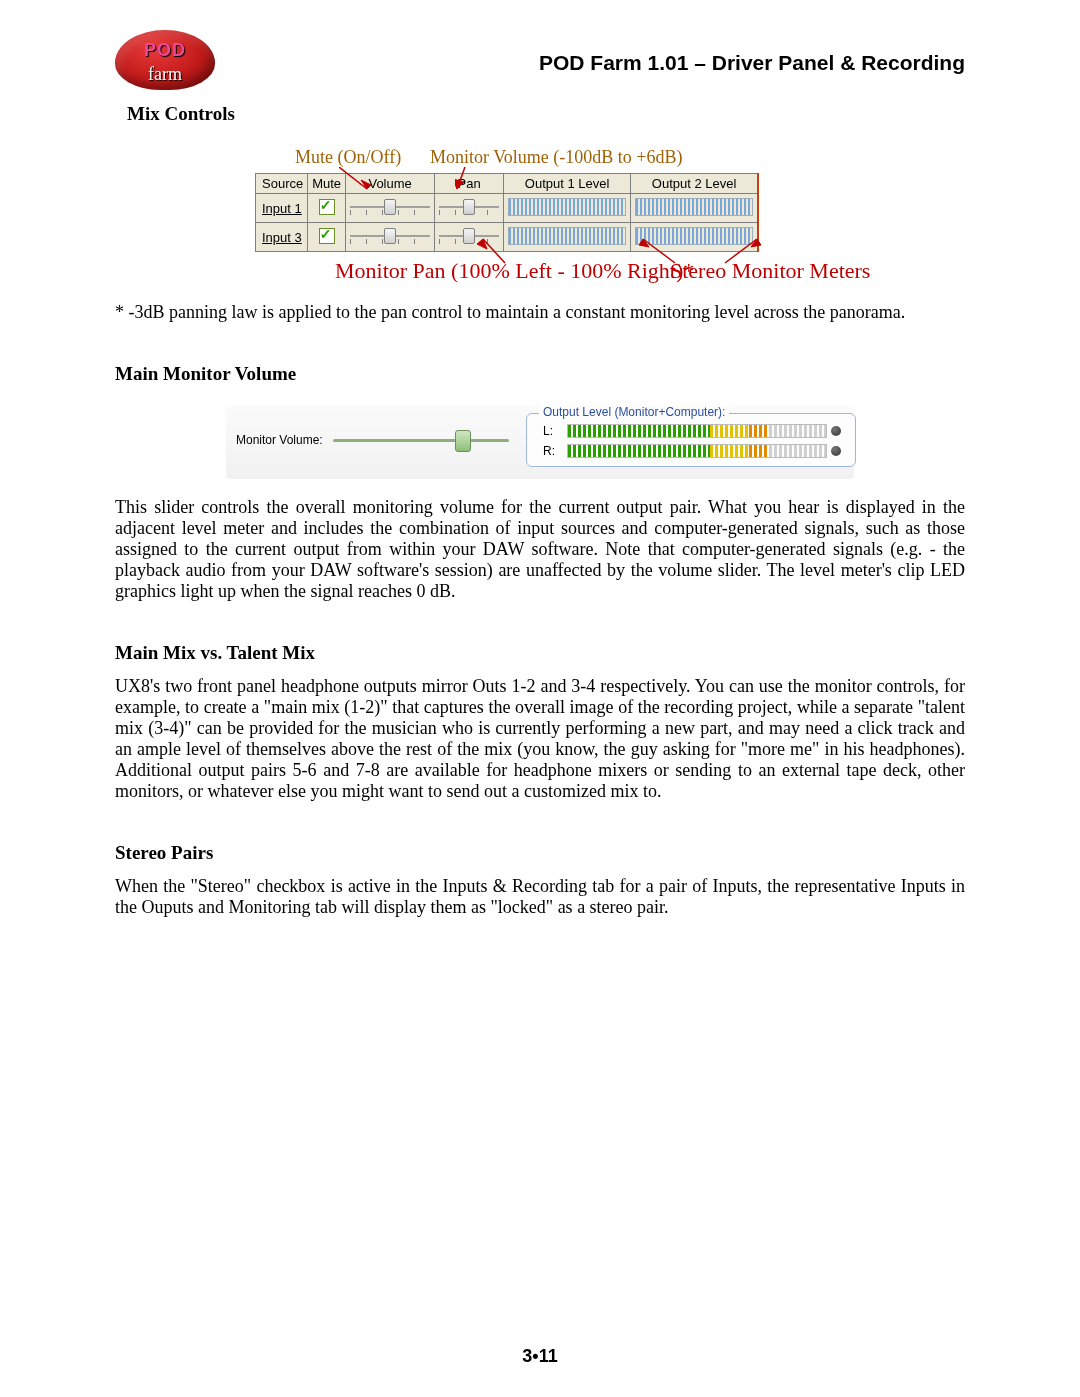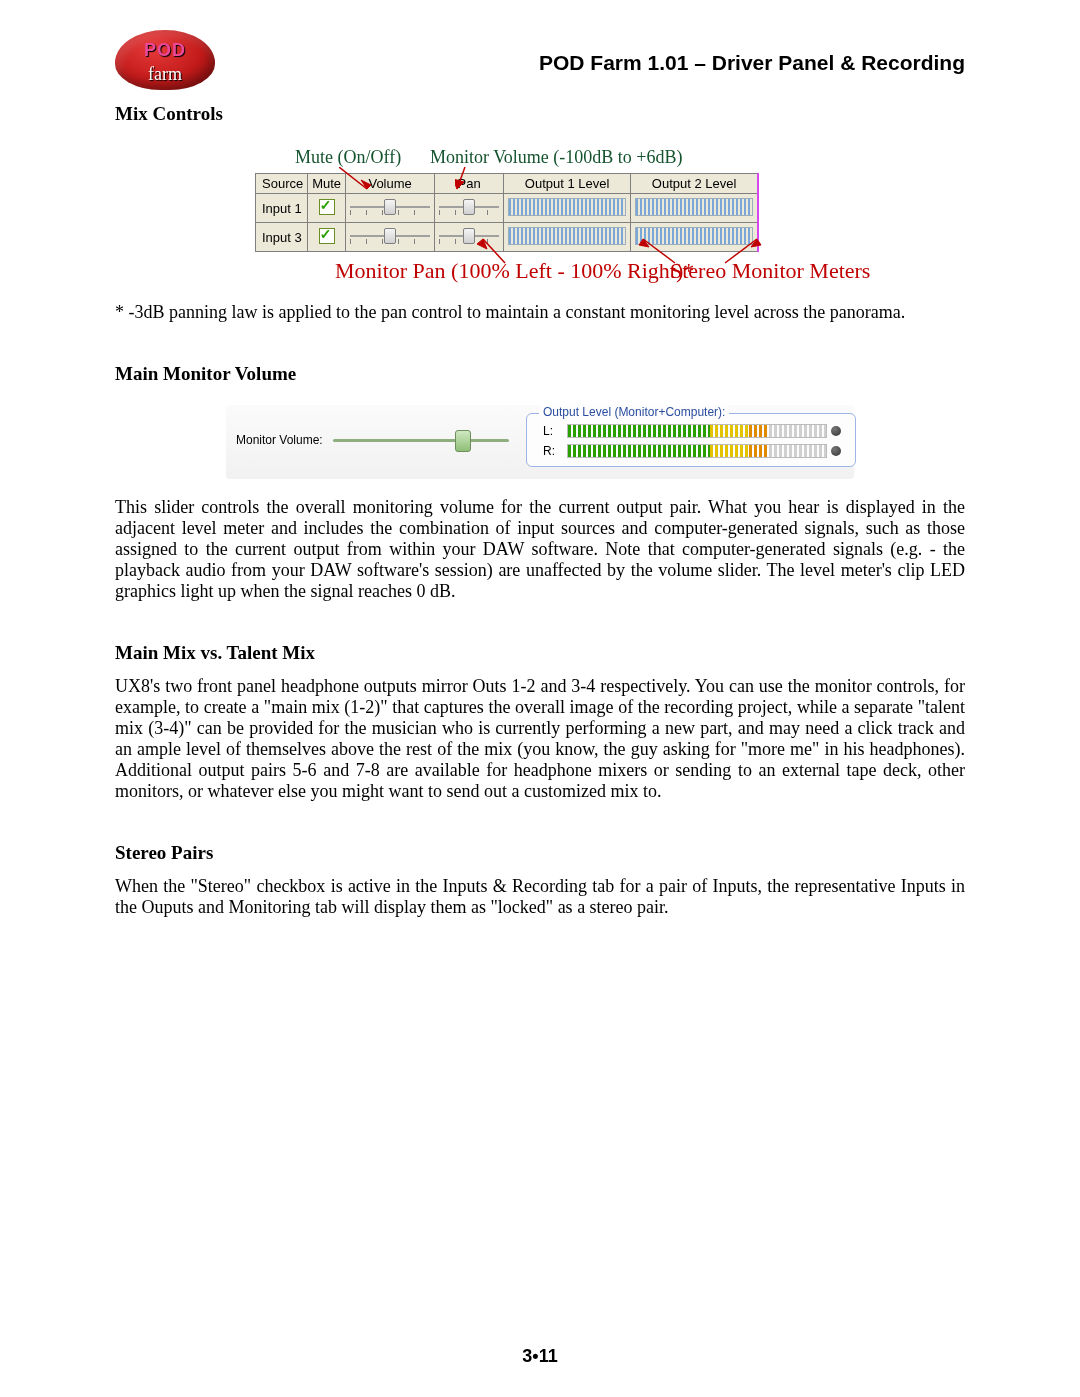--- a/index.html
+++ b/index.html
@@ -59,60 +59,60 @@
     text-align: center;
     font-family: "Brush Script MT", cursive;
     color: #fff;
     font-size: 18px;
     text-shadow: 1px 1px 1px #000;
   }
 
   .section-title {
     font-weight: bold;
     font-size: 19px;
-    margin: 8px 0 10px 0;
+    margin: 8px 0 10px 12px;
   }
   .subhead {
     font-weight: bold;
     font-size: 18px;
     margin-left: 25px;
     margin-top: 22px;
     margin-bottom: 14px;
   }
 
   
   .fig1 {
     position: relative;
     width: 570px;
     margin: 22px auto 8px auto;
   }
   .fig1-top-labels {
     position: relative;
     height: 26px;
-    color: #14532d;
+    color: #a16207;
     font-size: 18px;
   }
   .lbl { position: absolute; white-space: nowrap; }
 
   .ctl-table {
     border-collapse: collapse;
     font-family: Tahoma, Arial, sans-serif;
     font-size: 13px;
     width: 484px;
     background: #ece9d8;
-    border-right: 2px solid #d946ef;
+    border-right: 2px solid #c2410c;
   }
   .ctl-table th, .ctl-table td {
     border: 1px solid #808080;
     padding: 2px 4px;
     text-align: center;
     vertical-align: middle;
   }
   .ctl-table th { background: #ece9d8; font-weight: normal; }
-  .ctl-table td { background: #ece9d8; height: 24px; }
+  .ctl-table td { background: #ece9d8; height: 24px; text-decoration: underline; }
   .ctl-table .src { text-align: left; background: #ece9d8; width: 80px; padding-left:6px;}
   .mute-col { width: 36px; }
   .vol-col { width: 90px; }
   .pan-col { width: 70px; }
   .lvl-col { width: 120px; }
 
   .chk {
     width: 14px; height: 14px;
     border: 1px solid #6b8e23;
     background: #fff;

